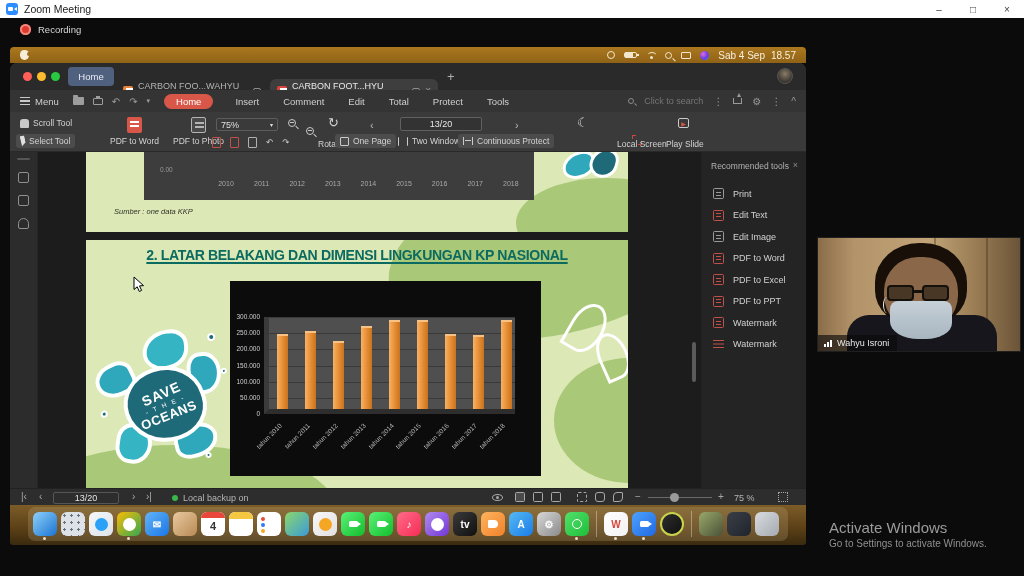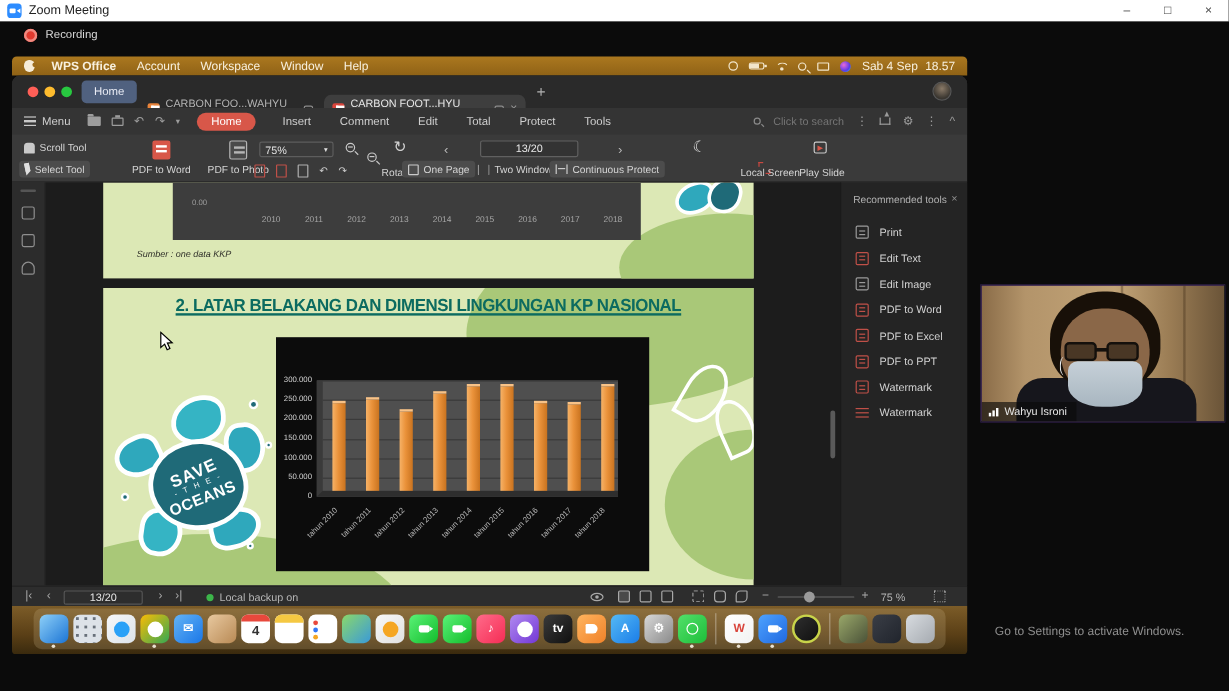--- a/index.html
+++ b/index.html
@@ -212,21 +212,21 @@
   .dk-notes::before { content:""; position:absolute; left:0; top:0; width:100%; height:7px; background:#f5c842; border-radius:6px 6px 0 0; }
   .dk-reminders { background:#fff !important; }
   .dk-reminders::before { content:""; position:absolute; left:4px; top:5px; width:4px; height:4px; border-radius:50%; background:#e8483c; box-shadow:0 6px 0 #3478f6, 0 12px 0 #f5a623; }
   .dk-obs { border:2px solid #c8d44a; border-radius:50% !important; }
   .cam-gl { width:9px; height:6px; background:#fff; border-radius:1.5px; position:relative; }
   .cam-gl::after { content:""; position:absolute; right:-3px; top:0.5px; border-top:2.5px solid transparent; border-bottom:2.5px solid transparent; border-left:3.5px solid #fff; }
   .book-gl { width:10px; height:8px; background:#fff; border-radius:1px 4px 4px 1px; }
   .phone-gl { width:10px; height:10px; border:1.6px solid #fff; border-radius:50%; }
 
   
-  #webcam { position:absolute; left:817px; top:219px; width:204px; height:115px; background:#4c1d95; border:1px solid #1f1f1f; overflow:hidden; }
+  #webcam { position:absolute; left:817px; top:219px; width:204px; height:115px; background:#737373; border:1px solid #1f1f1f; overflow:hidden; }
   #cam-bg { position:absolute; inset:0; background:linear-gradient(90deg,#8a6c48 0%,#b3946a 18%,#c2a478 55%,#9a7c54 78%,#6a5438 100%); }
   .panel-line { position:absolute; top:0; width:2px; height:100%; background:rgba(60,40,20,0.35); }
   #person { position:absolute; left:50%; transform:translateX(-50%); bottom:0; width:160px; height:110px; }
   #shoulders { position:absolute; left:8px; bottom:-6px; width:150px; height:42px; background:#16161c; border-radius:22px 22px 0 0; }
   #hair { position:absolute; left:36px; top:2px; width:92px; height:82px; background:#181008; border-radius:48% 48% 42% 42%; }
   #face { position:absolute; left:45px; top:16px; width:74px; height:74px; background:#8a6748; border-radius:46% 46% 48% 48%; }
   .glass { position:absolute; top:28px; width:27px; height:16px; background:rgba(20,16,10,0.55); border:2px solid #14100c; border-radius:4px; }
   #gl-l { left:3px; } #gl-r { left:38px; }
   #gl-bridge { position:absolute; left:29px; top:33px; width:10px; height:2.5px; background:#14100c; }
   #mask { position:absolute; left:6px; top:44px; width:62px; height:38px; background:linear-gradient(180deg,#c6d0d8,#a8b6c0); border-radius:8px 8px 42% 46%; }
@@ -258,27 +258,20 @@
 
   <div id="recording">
     <div id="rec-ico"></div>
     <span>Recording</span>
   </div>
 
   <div id="screen">
 
     <div id="menubar">
       <div id="apple-ico"></div>
-      <span id="menubar-items" style="display:flex;">
-          <span class="mb-item bold">WPS Office</span>
-          <span class="mb-item">Account</span>
-          <span class="mb-item">Workspace</span>
-          <span class="mb-item">Window</span>
-          <span class="mb-item">Help</span>
-        </span>
       <div id="mb-right">
         <div class="mbi" id="mb-shortcut"></div>
         <div class="mbi" id="mb-battery"></div>
         <div class="mbi" id="mb-wifi"></div>
         <div class="mbi" id="mb-search"></div>
         <div class="mbi" id="mb-display"></div>
         <div class="mbi" id="mb-siri"></div>
         <div id="mb-clock">
           <span>Sab 4 Sep</span>
             <span>18.57</span>
@@ -668,15 +661,16 @@
       <div class="bars-ico">
         <i style="height:3px;"></i>
           <i style="height:5px;"></i>
           <i style="height:7px;"></i>
       </div>
       <span>Wahyu Isroni</span>
     </div>
   </div>
 
   <div id="activate">
+    <div class="l1">Activate Windows</div>
     <div class="l2">Go to Settings to activate Windows.</div>
   </div>
 </div>
 
 </body></html>

